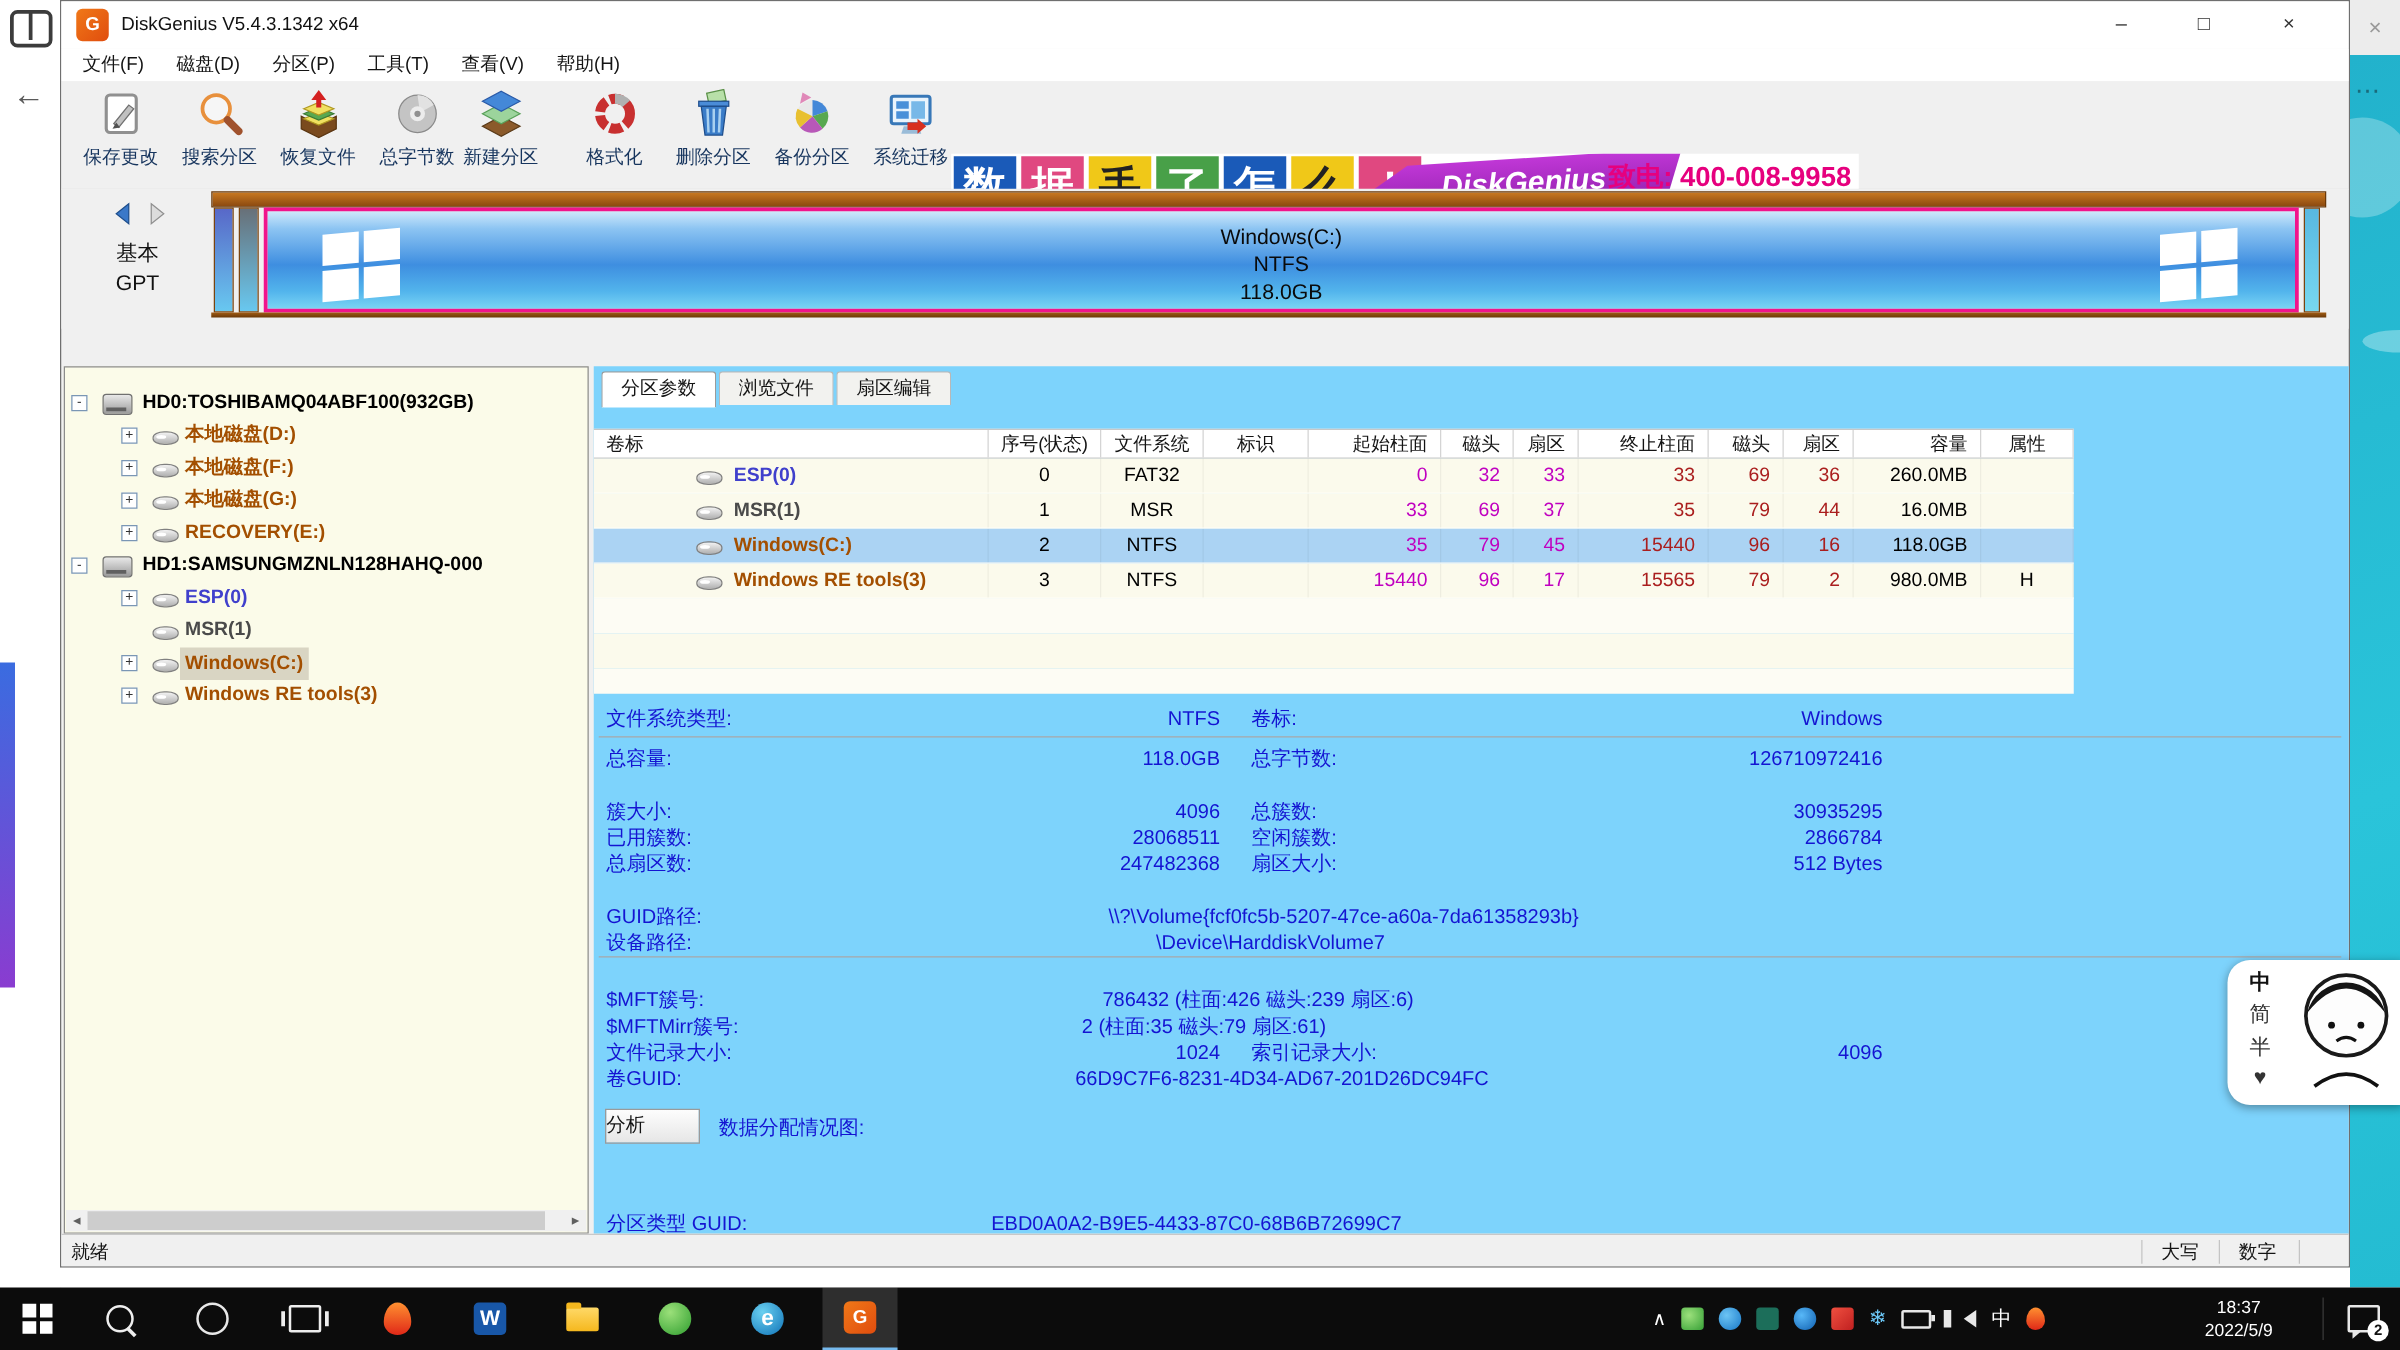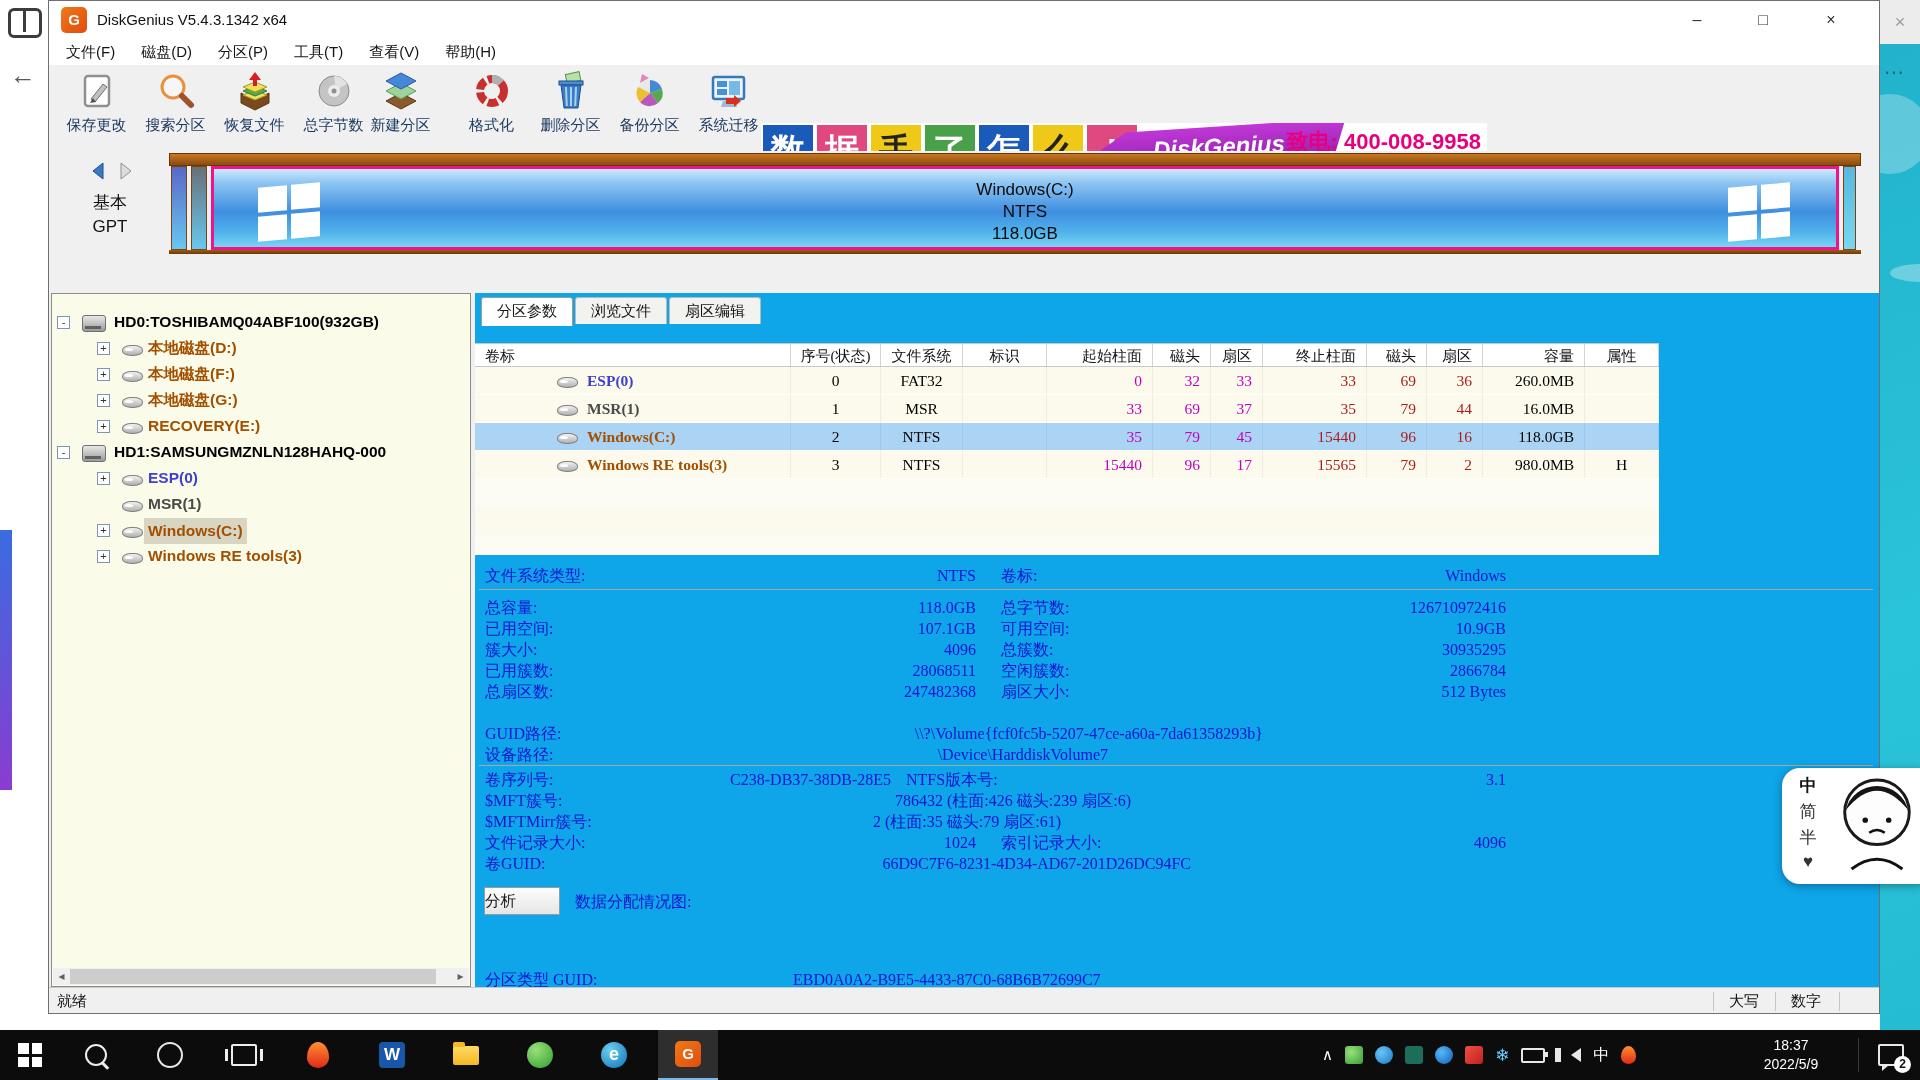--- a/index.html
+++ b/index.html
@@ -72,21 +72,21 @@
   .noexp{border:none;background:transparent;}
   .hd-icon{top:5px;width:22px;height:15px;border-radius:3px;background:linear-gradient(180deg,#e8e8e8,#9a9a9a);border:1px solid #707070;}
   .hd-icon::after{content:"";position:absolute;left:2px;bottom:2px;width:16px;height:3px;background:#606060;}
   .part-icon{top:9px;width:19px;height:9px;border-radius:45%;background:linear-gradient(180deg,#f2f2f2,#b0b0b0);border:1px solid #808080;}
   .part-icon::after{content:"";position:absolute;left:2px;top:2px;width:8px;height:3px;border-radius:50%;background:#fff;}
   .lbl-disk{color:#000;} .lbl-brown{color:#a34f00;} .lbl-blue{color:#4040cc;} .lbl-gray{color:#4a4a4a;}
   .sel-bg{background:#d9d5c3;padding:1px 4px;}
   .hscroll{left:1px;bottom:1px;width:416px;height:17px;background:#f0f0f0;}
   .hs-arrow{top:0;width:17px;height:17px;background:#f0f0f0;color:#606060;font-size:12px;text-align:center;line-height:17px;}
   .hs-thumb{left:17px;top:1px;width:366px;height:15px;background:#cdcdcd;}
-  .rightpanel{left:426px;top:292px;width:1406px;height:694px;background:#0ea5e9;overflow:hidden;font-family:Liberation Serif, serif;}
+  .rightpanel{left:426px;top:292px;width:1406px;height:694px;background:#7dd3fc;overflow:hidden;}
   
   .tabstrip{left:6px;top:4px;height:28px;display:flex;}
   .tab{height:26px;line-height:26px;padding:0 15px;font-size:15px;color:#141414;
     border:1px solid #b8b8b8;border-bottom:none;background:#f2f2ef;border-radius:3px 3px 0 0;margin-right:2px;}
   .tab.active{background:#fff;border-color:#9a9a9a;height:28px;}
   
   .ptable{left:0;top:50px;width:1184px;}
   .th,.tr{display:flex;box-sizing:border-box;}
   .th{height:24px;line-height:24px;background:#fff;border-top:1px solid #c8c8c8;border-bottom:1px solid #c8c8c8;font-size:15px;color:#141414;}
   .th span{border-right:1px solid #d4d4d4;box-sizing:border-box;}
@@ -491,26 +491,20 @@
         <span class="dl2">卷标:</span>
         <span class="dv2">Windows</span>
       </div>
       <div class="abs dsep" style="top:296px;"></div>
       <div class="abs drow" style="top:304px;">
         <span class="dl1">总容量:</span>
         <span class="dv1">118.0GB</span>
         <span class="dl2">总字节数:</span>
         <span class="dv2">126710972416</span>
       </div>
-      <div class="abs drow" style="top:325px;">
-        <span class="dl1">已用空间:</span>
-        <span class="dv1">107.1GB</span>
-        <span class="dl2">可用空间:</span>
-        <span class="dv2">10.9GB</span>
-      </div>
       <div class="abs drow" style="top:346px;">
         <span class="dl1">簇大小:</span>
         <span class="dv1">4096</span>
         <span class="dl2">总簇数:</span>
         <span class="dv2">30935295</span>
       </div>
       <div class="abs drow" style="top:367px;">
         <span class="dl1">已用簇数:</span>
         <span class="dv1">28068511</span>
         <span class="dl2">空闲簇数:</span>
@@ -524,26 +518,20 @@
       </div>
       <div class="abs drow" style="top:430px;">
         <span class="dl1">GUID路径:</span>
         <span class="dv1 w-r7">\\?\Volume{fcf0fc5b-5207-47ce-a60a-7da61358293b}</span>
       </div>
       <div class="abs drow" style="top:451px;">
         <span class="dl1">设备路径:</span>
         <span class="dv1 w-r8">\Device\HarddiskVolume7</span>
       </div>
       <div class="abs dsep" style="top:472px;"></div>
-      <div class="abs drow" style="top:476px;">
-        <span class="dl1">卷序列号:</span>
-        <span class="dv1 w-r9">C238-DB37-38DB-28E5</span>
-        <span class="dl2 dl2-r9">NTFS版本号:</span>
-        <span class="dv2">3.1</span>
-      </div>
       <div class="abs drow" style="top:497px;">
         <span class="dl1">$MFT簇号:</span>
         <span class="dv1 w-r10">786432 (柱面:426 磁头:239 扇区:6)</span>
       </div>
       <div class="abs drow" style="top:518px;">
         <span class="dl1">$MFTMirr簇号:</span>
         <span class="dv1 w-r11">2 (柱面:35 磁头:79 扇区:61)</span>
       </div>
       <div class="abs drow" style="top:539px;">
         <span class="dl1">文件记录大小:</span>

